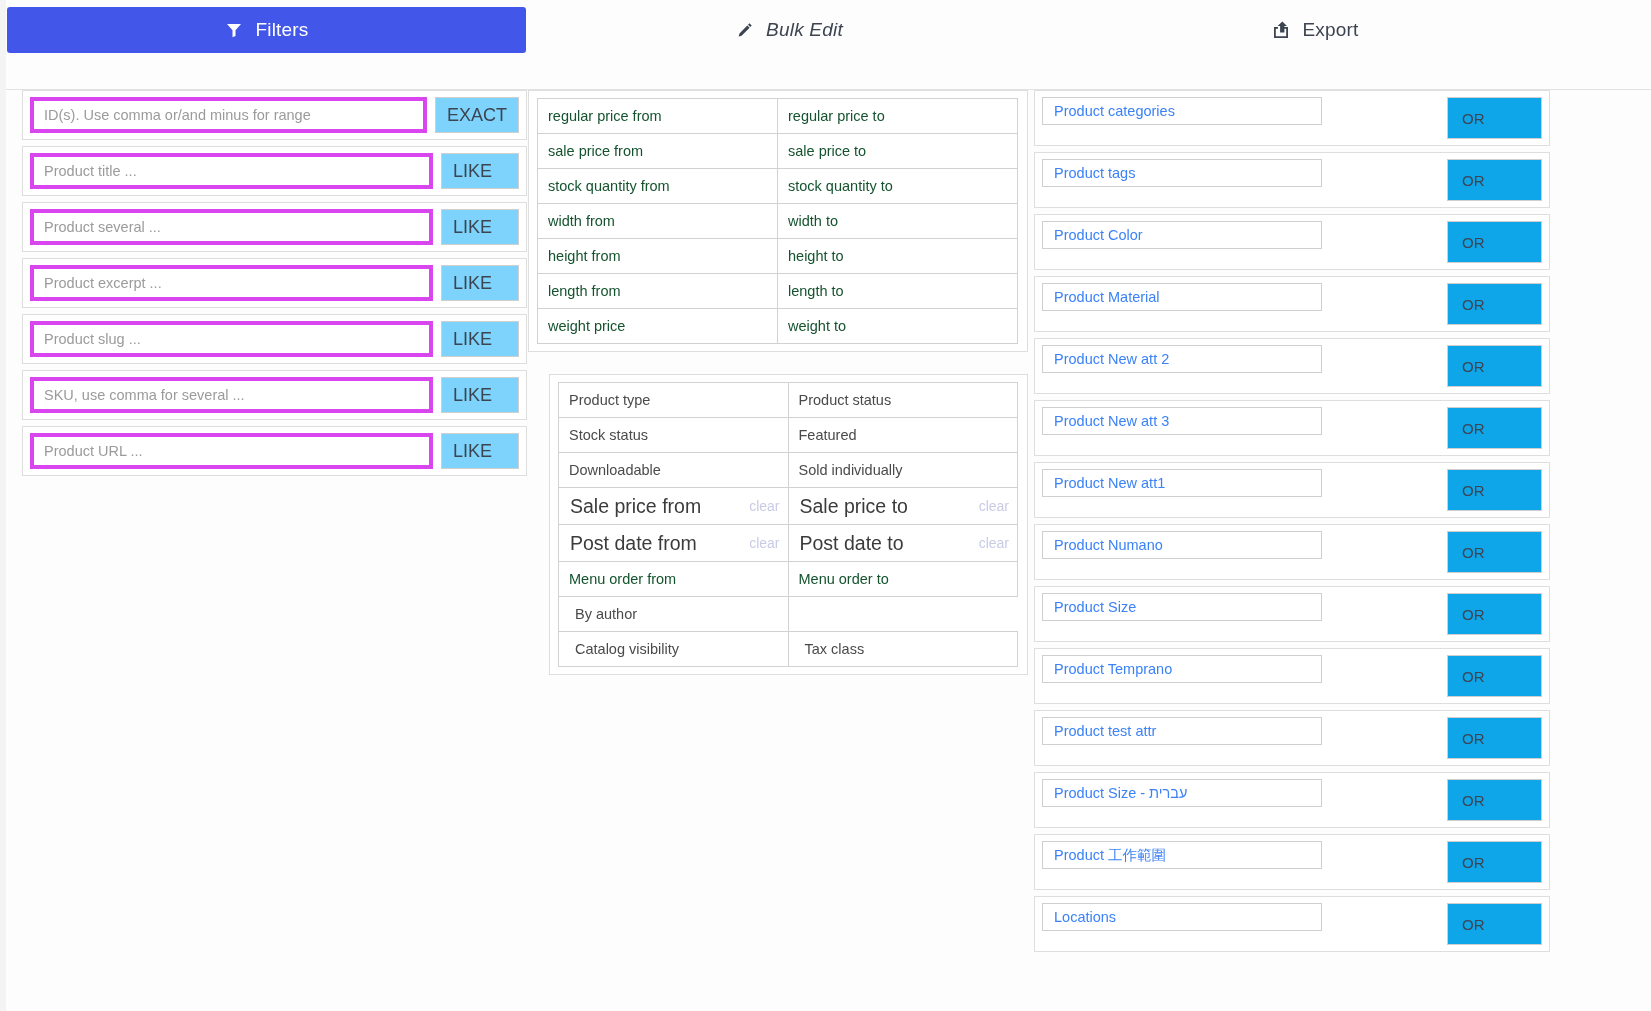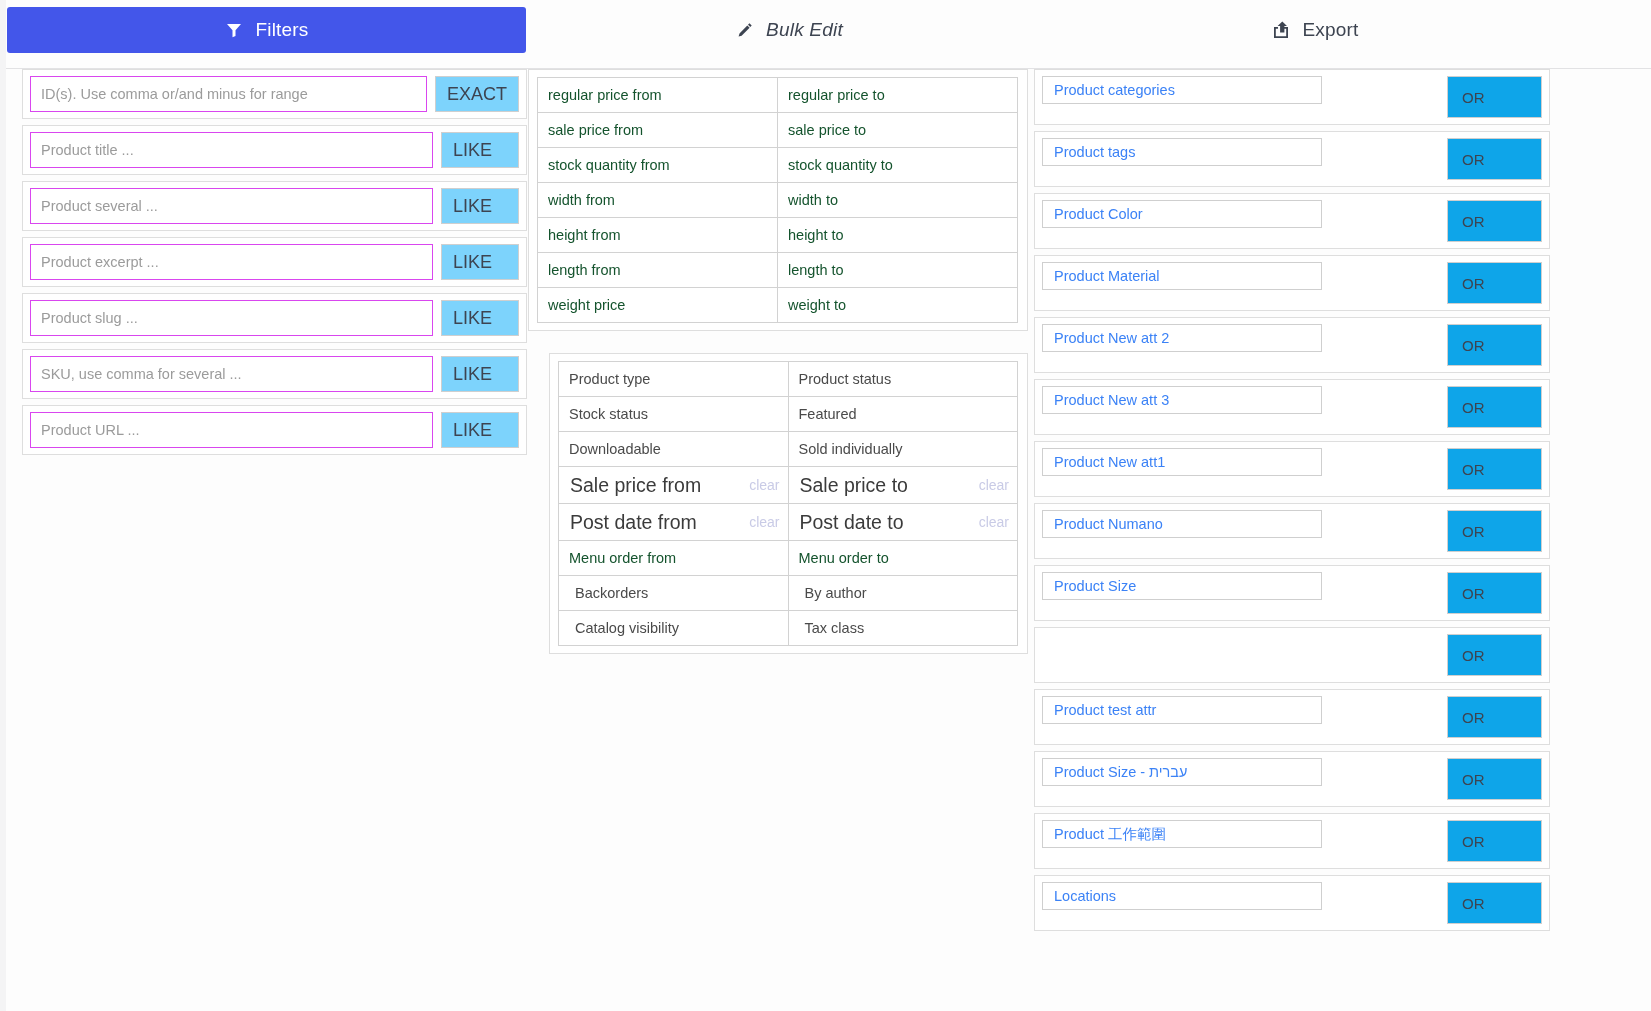--- a/index.html
+++ b/index.html
@@ -13,21 +13,21 @@
   .page {
     position: absolute;
     left: 6px; top: 0px;
     width: 1645px; height: 1011px;
     background: #fdfdfd;
   }
 
   
   .tabbar {
     position: relative;
-    height: 69px;
+    height: 90px;
     border-bottom: 1px solid #e2e2e4;
     background: #fdfdfd;
   }
   .tab {
     position: absolute;
     top: 7px;
     height: 46px;
     display: flex;
     align-items: center;
     justify-content: center;
@@ -69,21 +69,21 @@
 
   
   .lrow {
     display: flex;
     align-items: stretch;
     gap: 8px;
   }
   .lrow .field {
     flex: 1 1 auto;
     height: 36px;
-    border: 1px solid #d946ef;
+    border: 4px solid #d946ef;
     background: #fff;
     display: flex;
     align-items: center;
     padding: 0 10px;
     font-size: 14.5px;
     color: #9b9b9b;
   }
   .lrow .op {
     flex: 0 0 78px;
     height: 36px;
@@ -324,23 +324,20 @@
           <div class="prow">
             <div class="half">
               <span>Menu order from</span>
             </div>
             <div class="half">
               <span>Menu order to</span>
             </div>
           </div>
           <div class="prow">
             <div class="half sel2">
-              <span>Backorders</span>
-            </div>
-            <div class="half sel2">
               <span>By author</span>
             </div>
           </div>
           <div class="prow">
             <div class="half sel2">
               <span>Catalog visibility</span>
             </div>
             <div class="half sel2">
               <span>Tax class</span>
             </div>
@@ -407,20 +404,21 @@
         </div>
         <div class="group">
           <div class="rrow">
             <div class="field">Product Size</div>
             <div class="spacer"></div>
             <div class="op">OR</div>
           </div>
         </div>
         <div class="group">
           <div class="rrow">
+            <div class="field">Product Temprano</div>
             <div class="spacer"></div>
             <div class="op">OR</div>
           </div>
         </div>
         <div class="group">
           <div class="rrow">
             <div class="field">Product test attr</div>
             <div class="spacer"></div>
             <div class="op">OR</div>
           </div>

